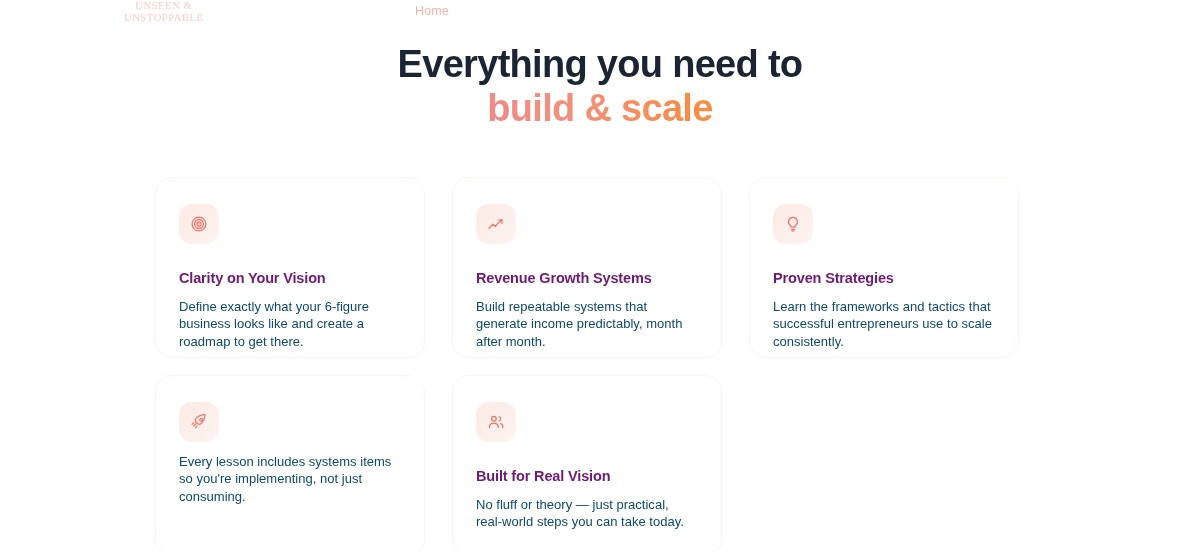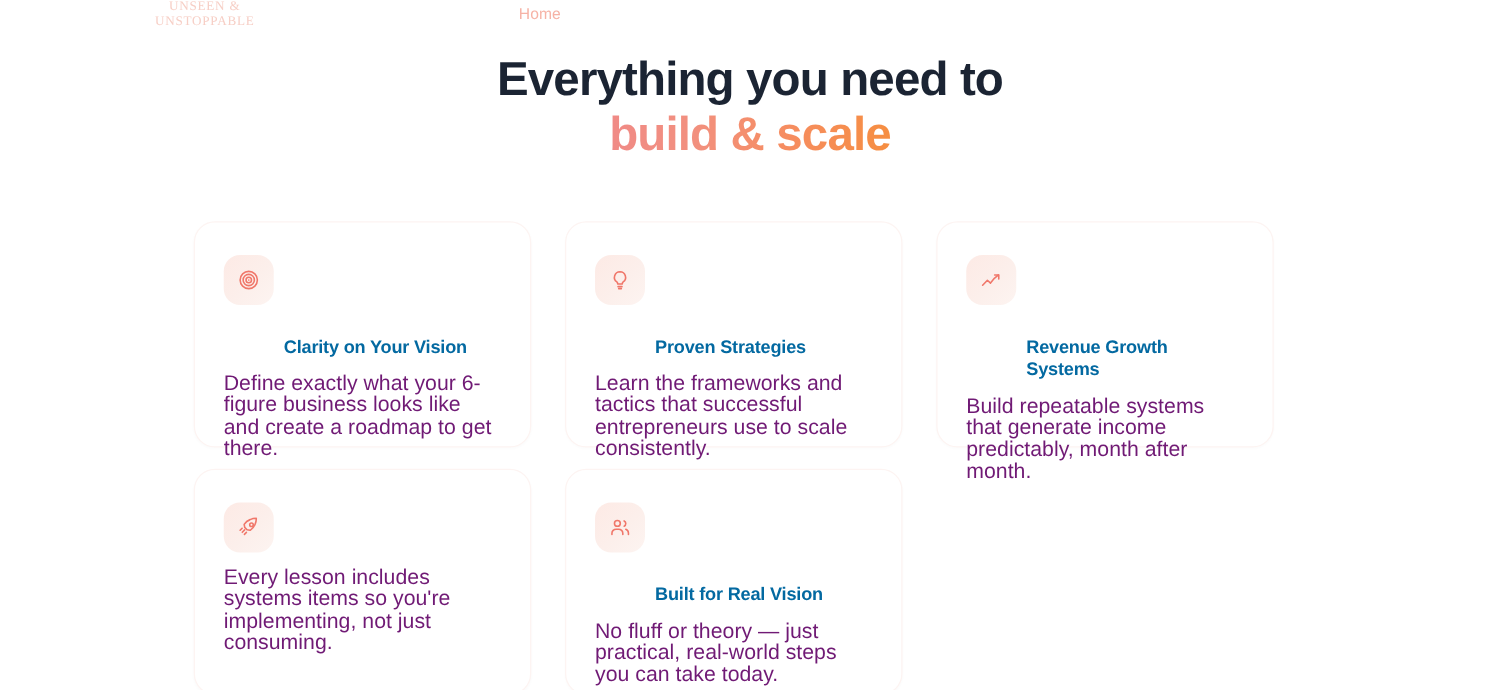--- a/index.html
+++ b/index.html
@@ -157,30 +157,29 @@
   .icon-box svg .dot {
     fill: #f0776a;
     stroke: none;
   }
 
   .card-title {
     margin-top: 25px;
     font-size: 14.5px;
     font-weight: bold;
     letter-spacing: -0.15px;
-    color: #0369a1;
+    color: #701a75;
     line-height: 18px;
-    margin-left: 48px;
   }
 
   .card-desc {
     margin-top: 11px;
-    font-size: 17px;
+    font-size: 13px;
     line-height: 17.4px;
-    color: #701a75;
+    color: #0c4a6e;
     letter-spacing: 0.02px;
     max-width: 235px;
   }
 </style>
 </head>
 <body>
 
 <div class="page">
 
   <header class="site-header">
@@ -208,38 +207,38 @@
           <circle class="dot" cx="12" cy="12" r="0.9"></circle>
         </svg>
       </div>
       <div class="card-title">Clarity on Your Vision</div>
       <div class="card-desc">Define exactly what your 6-figure business looks like and create a roadmap to get there.</div>
     </div>
 
     <div class="card">
       <div class="icon-box">
         <svg viewBox="0 0 24 24" aria-hidden="true">
+          <path d="M2.8 17.6l5.1-5.3 3.3 3 4.1-5.1 4.4-3.6"></path>
+          <path d="M15.6 6.6h4.4v4.4"></path>
+        </svg>
+      </div>
+      <div class="card-title">Revenue Growth Systems</div>
+      <div class="card-desc">Build repeatable systems that generate income predictably, month after month.</div>
+    </div>
+
+    <div class="card">
+      <div class="icon-box">
+        <svg viewBox="0 0 24 24" aria-hidden="true">
           <path d="M12 3.2a6 6 0 0 0-3.4 10.9c.6.45.9 1.05.9 1.7v.4h5v-.4c0-.65.3-1.25.9-1.7A6 6 0 0 0 12 3.2z"></path>
           <path d="M9.9 19.1h4.2"></path>
           <path d="M10.6 21.2h2.8"></path>
         </svg>
       </div>
       <div class="card-title">Proven Strategies</div>
       <div class="card-desc">Learn the frameworks and tactics that successful entrepreneurs use to scale consistently.</div>
-    </div>
-
-    <div class="card">
-      <div class="icon-box">
-        <svg viewBox="0 0 24 24" aria-hidden="true">
-          <path d="M2.8 17.6l5.1-5.3 3.3 3 4.1-5.1 4.4-3.6"></path>
-          <path d="M15.6 6.6h4.4v4.4"></path>
-        </svg>
-      </div>
-      <div class="card-title">Revenue Growth Systems</div>
-      <div class="card-desc">Build repeatable systems that generate income predictably, month after month.</div>
     </div>
 
     <div class="card">
       <div class="icon-box">
         <svg viewBox="0 0 24 24" aria-hidden="true">
           <path d="M13.4 3.6c2.6-1.1 5.3-1.4 6.6-1.4.1 1.3-.2 4-1.3 6.6-1.1 2.6-3 4.8-5.2 6.2l-3.3-.6-2.5-2.5-.6-3.3c1.4-2.2 3.6-4.1 6.3-5z"></path>
           <circle cx="14.9" cy="9.1" r="1.9"></circle>
           <path d="M7.6 14.6l-2.5 2.5"></path>
           <path d="M9.5 17.2l-2.1 2.1"></path>
           <path d="M4.9 12.8l-2.1 2.1"></path>

